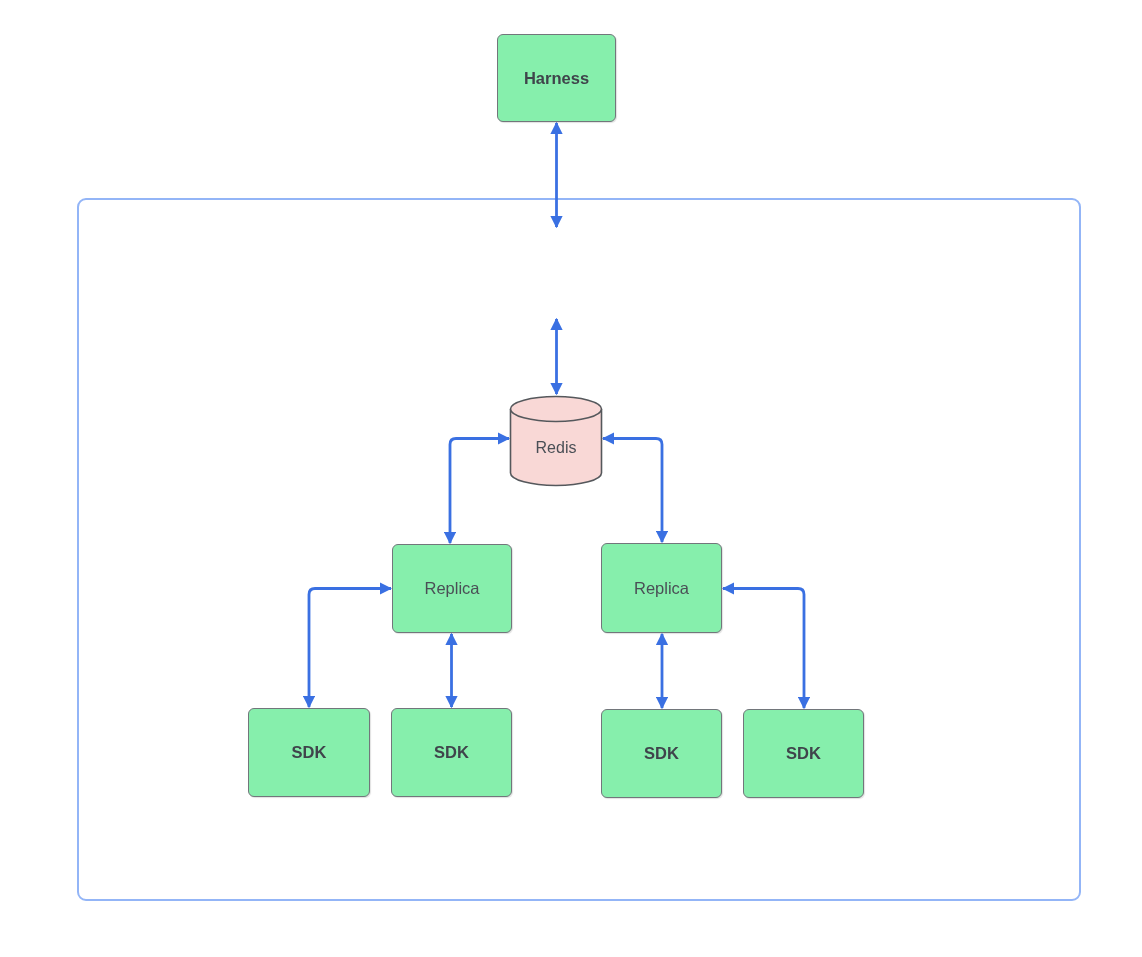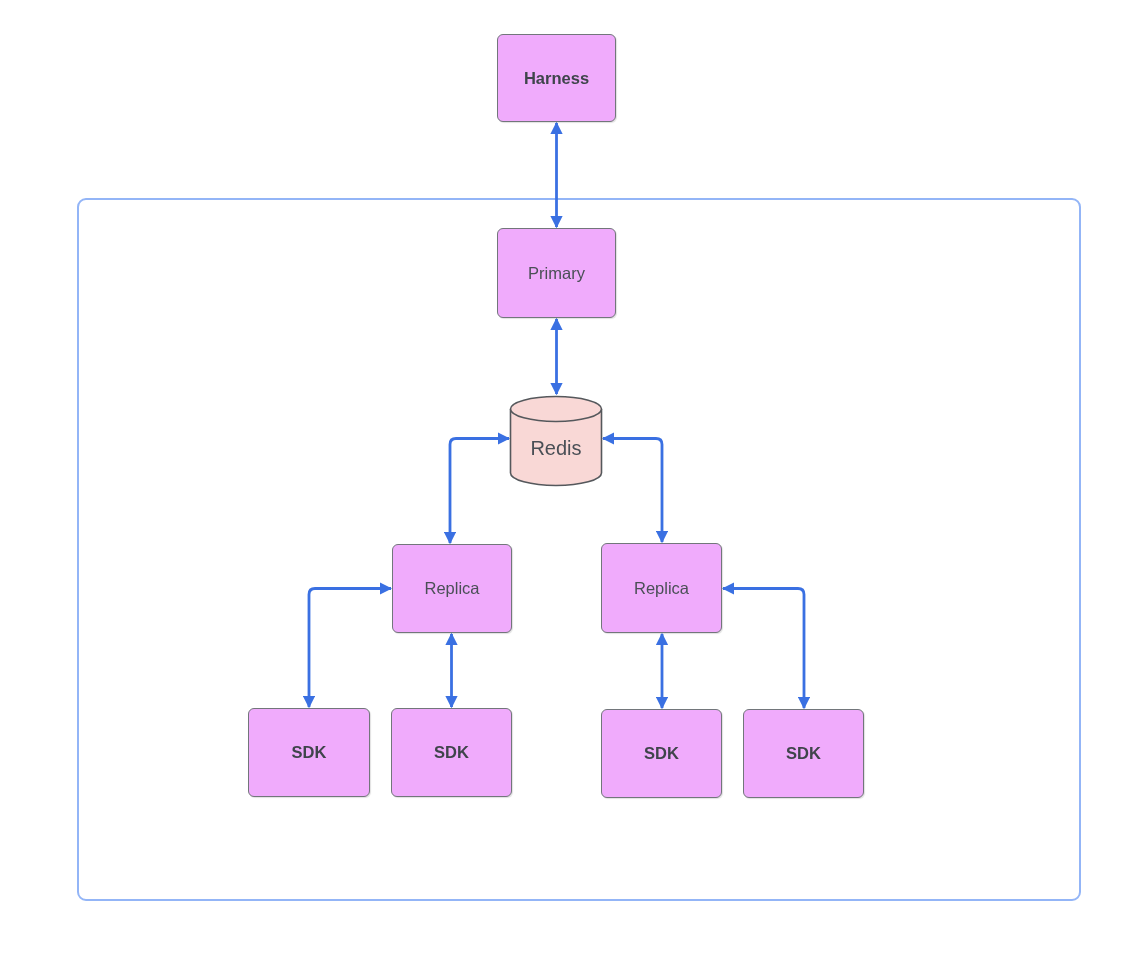--- a/index.html
+++ b/index.html
@@ -16,21 +16,21 @@
     font-size:33px;font-weight:700;color:#3A4456;letter-spacing:.2px;white-space:nowrap;
   }
 
   
   .connectors{position:absolute;left:0;top:0;width:1142px;height:957px;}
   .edge{fill:none;stroke:#3A70E2;stroke-width:2.8px;}
 
   
   .node{
     position:absolute;display:flex;align-items:center;justify-content:center;
-    background:#f0abfc;border:1.6px solid #72767B;border-radius:6px;
+    background:#86efac;border:1.6px solid #72767B;border-radius:6px;
     box-shadow:1px 1px 1px rgba(0,0,0,0.12);
     box-sizing:border-box;
   }
   .node .lbl{font-size:16.5px;color:#4A4F56;}
   .node .lbl.bold{font-weight:700;color:#3F444B;}
 
   .n-harness{left:497px;top:34px;width:119px;height:88px;}
   .n-primary{left:497px;top:228px;width:119px;height:90px;}
   .n-replica-left{left:392px;top:544px;width:120px;height:89px;}
   .n-replica-right{left:601px;top:543px;width:121px;height:90px;}
@@ -38,21 +38,21 @@
   .n-sdk2{left:391px;top:708px;width:121px;height:89px;}
   .n-sdk3{left:601px;top:709px;width:121px;height:89px;}
   .n-sdk4{left:743px;top:709px;width:121px;height:89px;}
 
   
   .n-redis{position:absolute;left:509px;top:395px;width:94px;height:92px;}
   .n-redis svg{position:absolute;left:0;top:0;}
   .n-redis .lbl{
     position:absolute;left:0;top:14px;width:94px;height:78px;
     display:flex;align-items:center;justify-content:center;
-    font-size:20px;color:#4A4F56;
+    font-size:16px;color:#4A4F56;
   }
 </style>
 </head>
 <body>
 
 <div class="canvas">
 
   <div class="cloud-container"></div>
 
   <svg class="connectors" viewBox="0 0 1142 957" xmlns="http://www.w3.org/2000/svg">
@@ -68,23 +68,20 @@
     <path class="edge" d="M 391 588.5 L 315 588.5 Q 309 588.5 309 594.5 L 309 707" marker-start="url(#ah)" marker-end="url(#ah)"></path>
     <path class="edge" d="M 451.5 634 L 451.5 707" marker-start="url(#ah)" marker-end="url(#ah)"></path>
     <path class="edge" d="M 662 634 L 662 708" marker-start="url(#ah)" marker-end="url(#ah)"></path>
     <path class="edge" d="M 723 588.5 L 798 588.5 Q 804 588.5 804 594.5 L 804 708" marker-start="url(#ah)" marker-end="url(#ah)"></path>
   </svg>
 
   <div class="node n-harness">
     <span class="lbl bold">Harness</span>
   </div>
 
-  <div class="node n-primary">
-    <span class="lbl">Primary</span>
-  </div>
 
   <div class="n-redis">
     <svg width="94" height="92" viewBox="0 0 94 92" xmlns="http://www.w3.org/2000/svg">
       <path d="M 1.5 14 L 1.5 78 A 45.5 12.5 0 0 0 92.5 78 L 92.5 14" fill="#F9D8D6" stroke="#55585C" stroke-width="1.6"></path>
       <ellipse cx="47" cy="14" rx="45.5" ry="12.5" fill="#F9D8D6" stroke="#55585C" stroke-width="1.6"></ellipse>
     </svg>
     <span class="lbl">Redis</span>
   </div>
 
   <div class="node n-replica-left">

